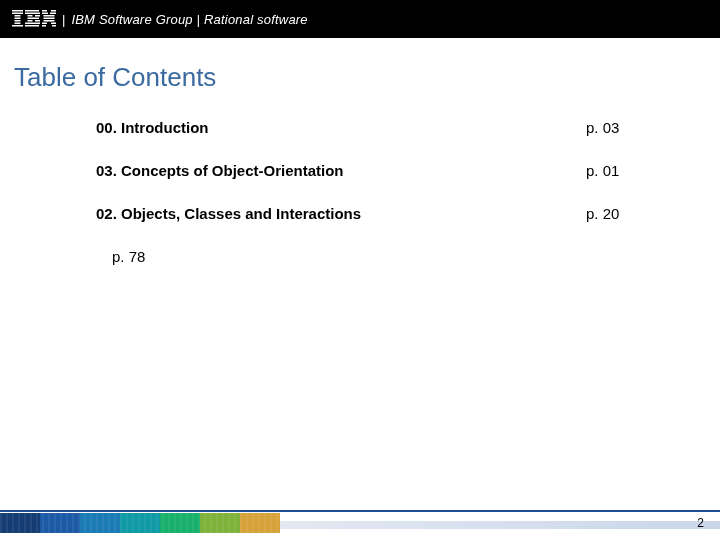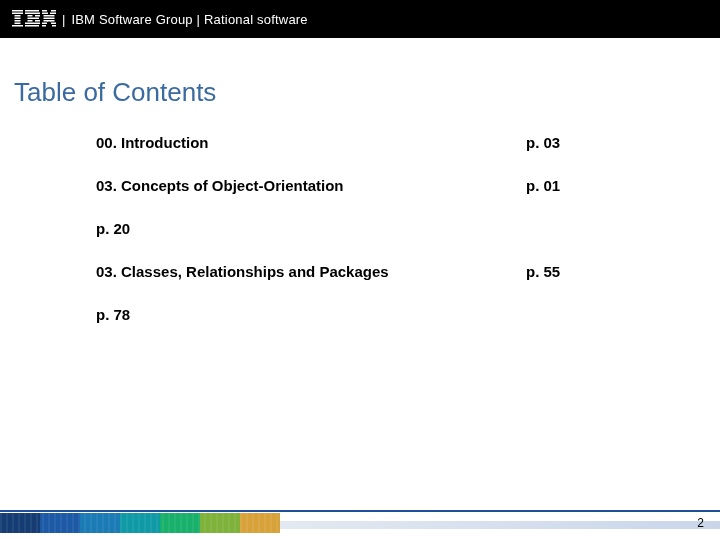--- a/index.html
+++ b/index.html
@@ -4,30 +4,30 @@
 <style>
   * { margin: 0; padding: 0; box-sizing: border-box; }
   html, body { width: 720px; height: 540px; font-family: Arial, Helvetica, sans-serif; background: #fff; overflow: hidden; }
   .slide { position: relative; width: 720px; height: 540px; }
 
   
   .header { height: 38px; background: #000; display: flex; align-items: center; padding-left: 12px; }
   .ibm-logo { display: flex; align-items: center; margin-right: 2px; }
   .ibm-logo svg { height: 18px; width: 44px; }
   .header-divider { color: #fff; font-size: 13px; margin: 0 6px 0 4px; }
-  .header-text { color: #fff; font-size: 13px; letter-spacing: 0.2px; }
+  .header-text { color: #fff; font-size: 13px; letter-spacing: 0.2px; font-style: italic; }
 
   
-  .title { color: #3b6aa0; font-size: 26px; font-weight: 400; padding: 39px 0 0 14px; }
+  .title { color: #3b6aa0; font-size: 26px; font-weight: 400; padding: 24px 0 0 14px; }
 
   
   .toc { margin: 26px 0 0 96px; width: 560px; }
-  .toc-row { display: flex; margin-bottom: 26px; }
+  .toc-row { display: flex; margin-bottom: 26px; gap: 44px; }
   .toc-title { flex: 0 0 430px; font-size: 15px; font-weight: 700; color: #000; }
-  .toc-page  { flex: 0 0 80px;  font-size: 15px; font-weight: 700; color: #000; }
+  .toc-page  { flex: 0 0 80px;  font-size: 15px; font-weight: 400; color: #000; margin-left: 16px; }
 
   
   .footer { position: absolute; left: 0; bottom: 0; width: 720px; height: 32px; }
   .footer-strip { position: absolute; left: 0; bottom: 7px; width: 720px; height: 20px; }
   .footer-line  { position: absolute; left: 0; top: -3px; width: 720px; height: 2px; background: #1f4e9b; }
   .strip-left   { position: absolute; left: 0; top: 0; height: 20px; width: 280px;
                   background: linear-gradient(90deg,#153d73 0 40px,#1c5aa6 40px 80px,#1b7bb5 80px 120px,
                               #0f9aa6 120px 160px,#18b06b 160px 200px,#7fb23a 200px 240px,#d8a23a 240px 280px); }
   .strip-left::after { content:""; position:absolute; left:0; top:0; height:20px; width:280px;
     background: repeating-linear-gradient(90deg, rgba(255,255,255,0.18) 0 2px, transparent 2px 6px); opacity:.35; }
@@ -87,25 +87,22 @@
   <div class="toc">
     <div class="toc-row">
       <div class="toc-title">00. Introduction</div>
       <div class="toc-page">p. 03</div>
     </div>
     <div class="toc-row">
       <div class="toc-title">03. Concepts of Object-Orientation</div>
       <div class="toc-page">p. 01</div>
     </div>
     <div class="toc-row">
+      <div class="toc-title">02. Objects, Classes and Interactions</div>
       <div class="toc-page">p. 20</div>
-    </div>
-    <div class="toc-row">
-      <div class="toc-title">03. Classes, Relationships and Packages</div>
-      <div class="toc-page">p. 55</div>
     </div>
     <div class="toc-row">
       <div class="toc-page">p. 78</div>
     </div>
   </div>
 
   <div class="footer">
     <div class="footer-strip">
       <div class="footer-line"></div>
       <div class="strip-left"></div>

